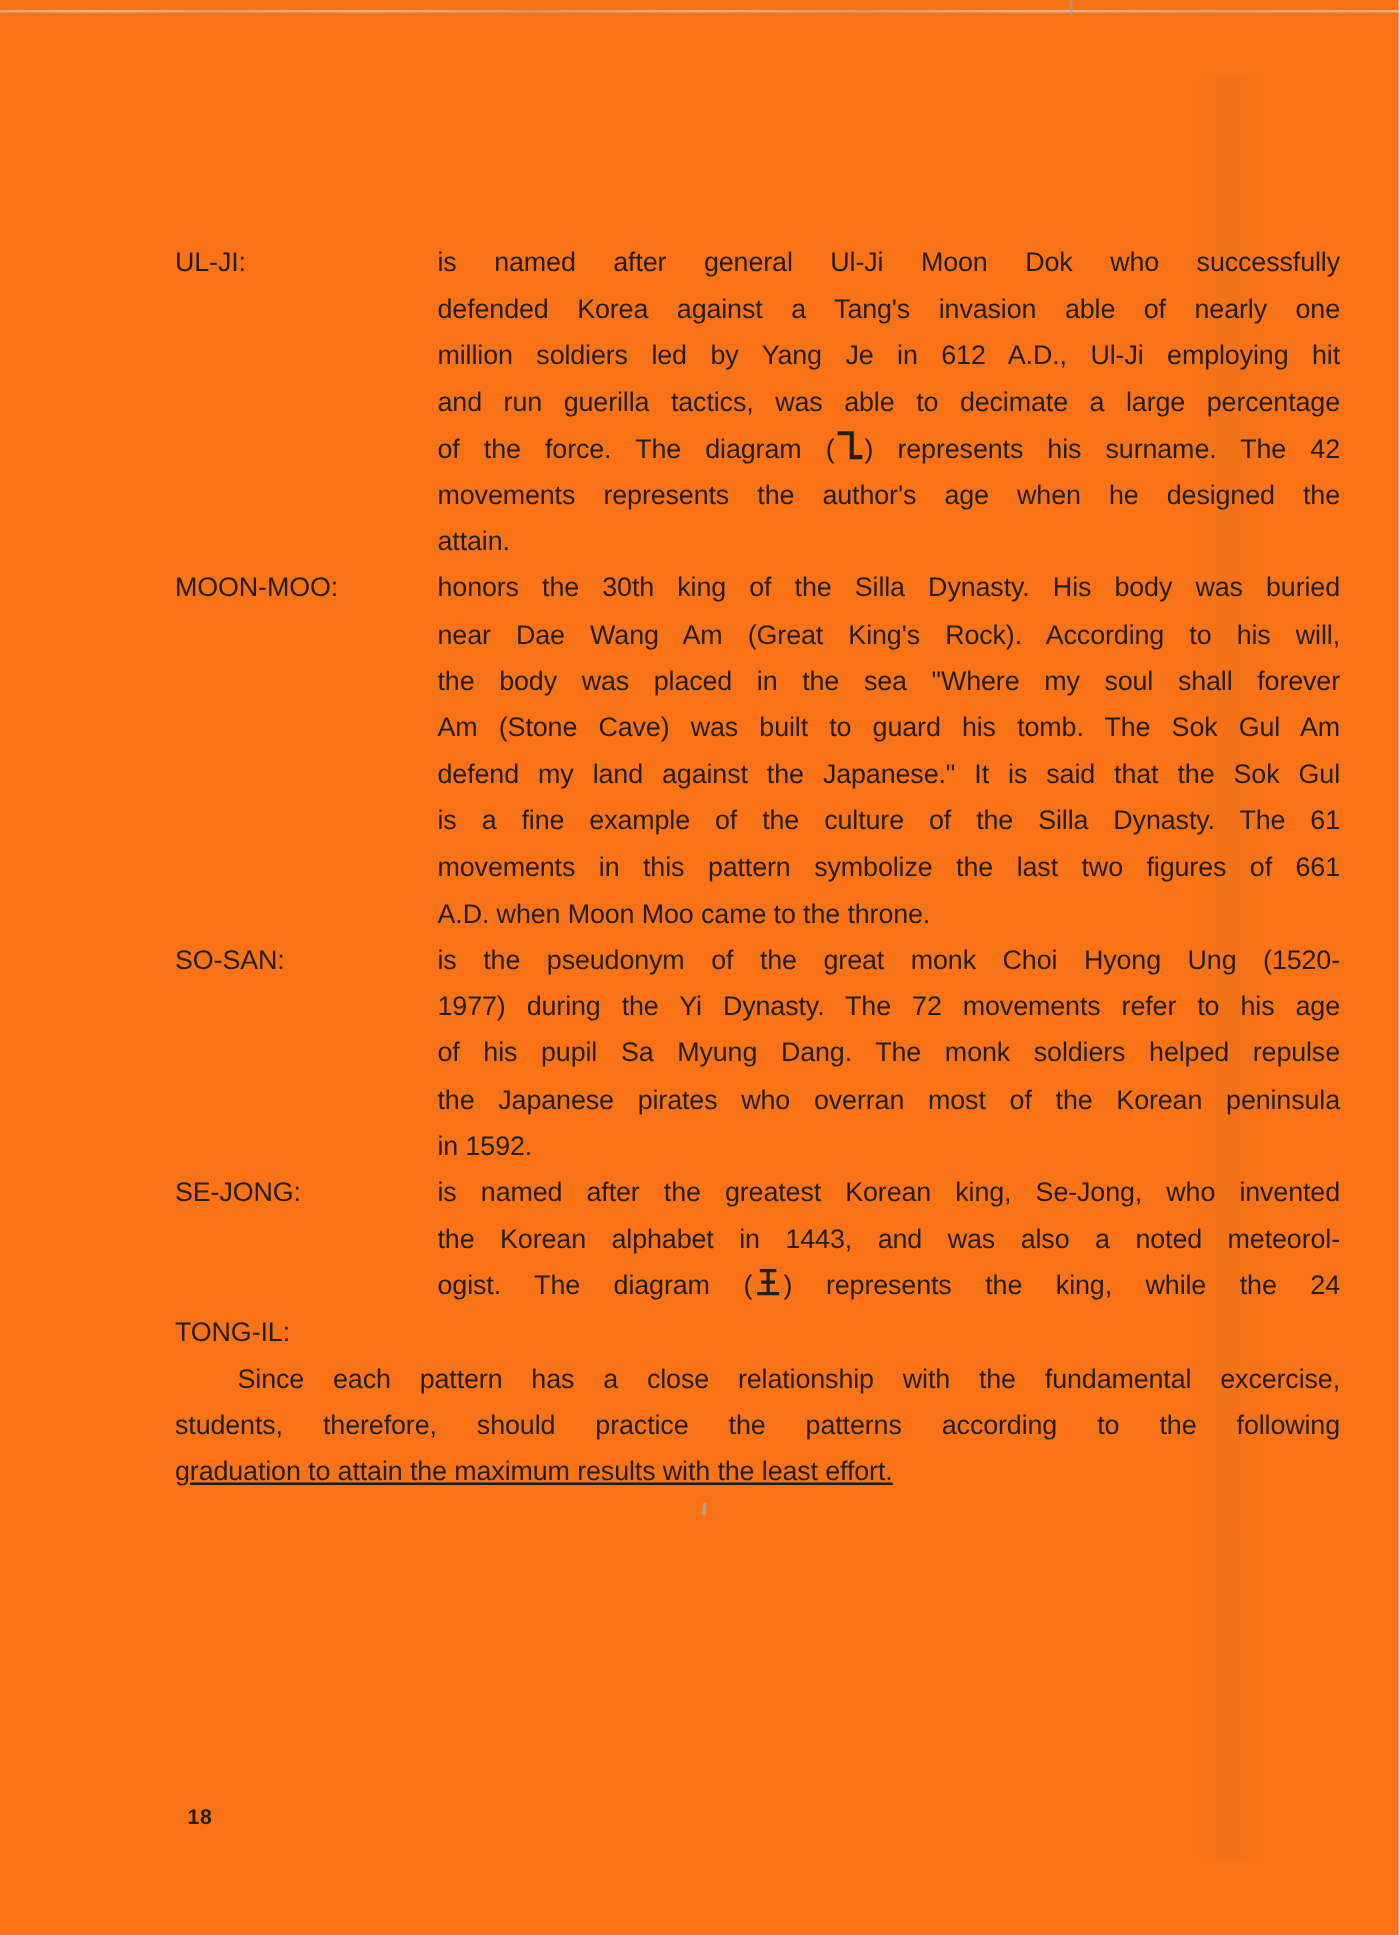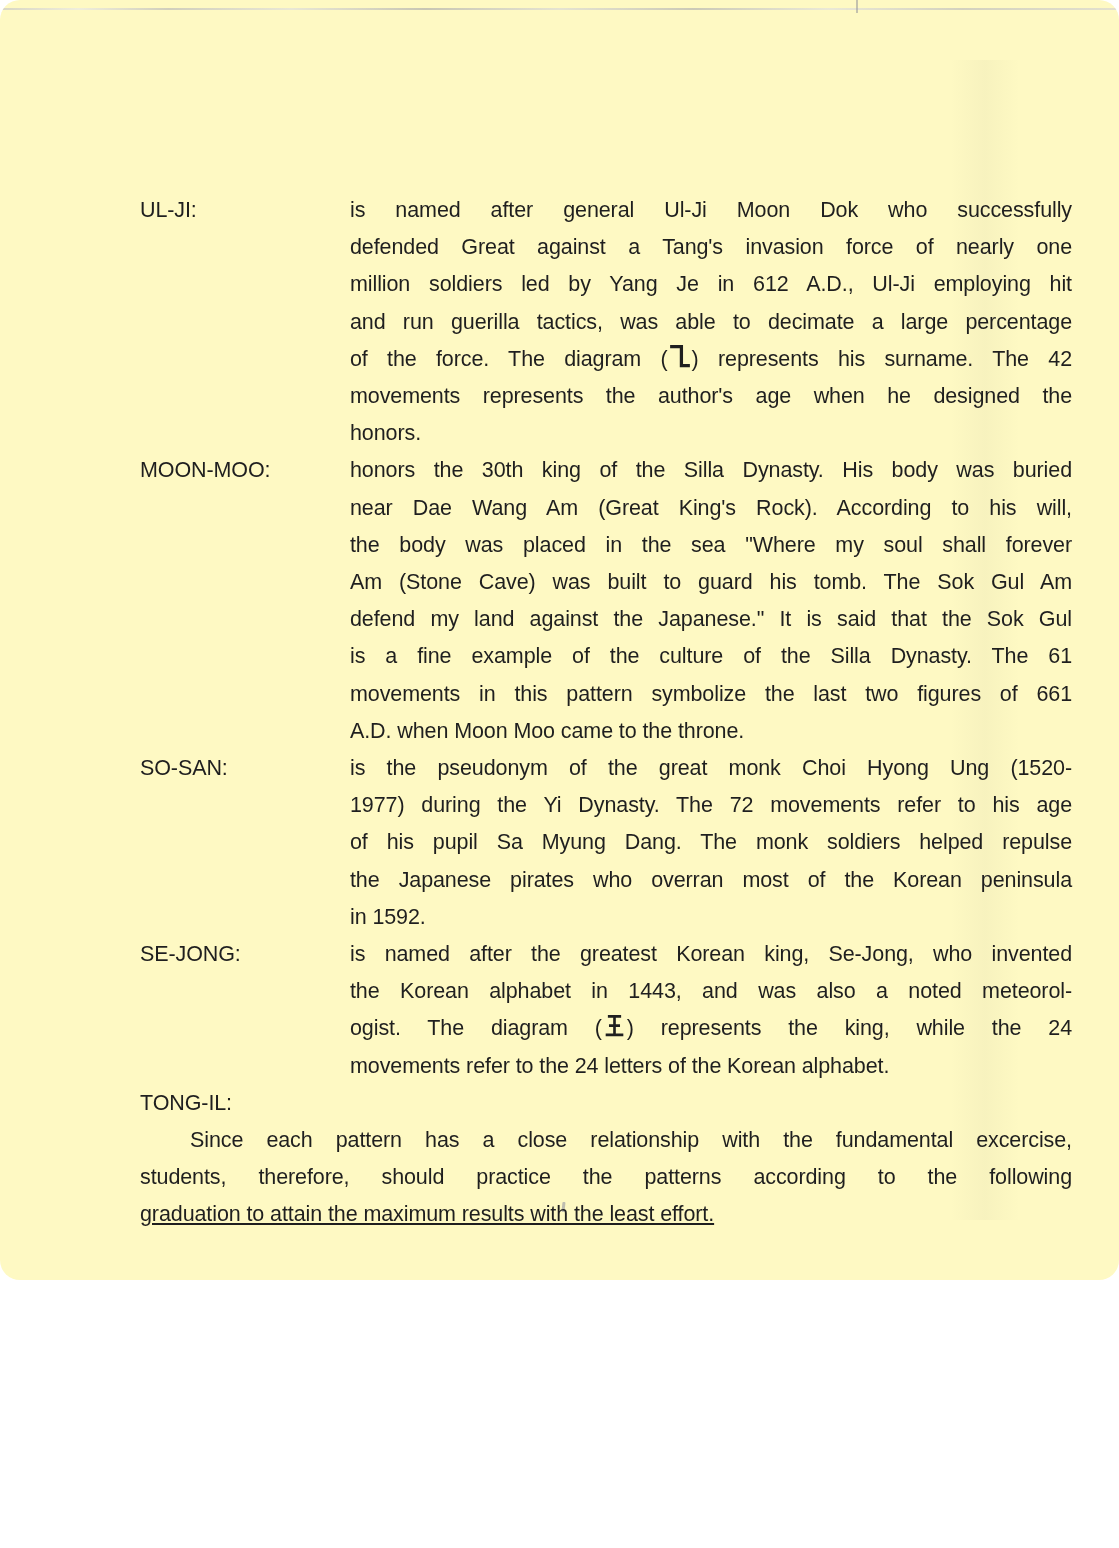--- a/index.html
+++ b/index.html
@@ -3,25 +3,24 @@
 <meta charset="utf-8">
 <style>
   html, body { margin: 0; padding: 0; }
   body {
     width: 1119px; height: 1548px;
     background: #ffffff;
     font-family: "Liberation Sans", sans-serif;
   }
   .page {
     position: relative;
-    width: 1119px; height: 1280px;
-    background: #fef9c3;
+    width: 1119px; height: 1548px;
+    background: #f97316;
     color: #1f1f1f;
     overflow: hidden;
-    border-radius: 20px;
   }
   
   .artifact-topline {
     position: absolute; top: 8px; left: 0; width: 100%; height: 2px;
     background: linear-gradient(90deg,
       #c2c2c2 0%, #e8e8e8 7%, #b8b8b8 15%, #dedede 26%, #ababab 38%,
       #d8d8d8 50%, #b0b0b0 62%, #e0e0e0 74%, #bcbcbc 86%, #d4d4d4 100%);
     opacity: 0.65;
   }
   .artifact-tick {
@@ -69,28 +68,28 @@
   <div class="artifact-tick"></div>
   <div class="artifact-band"></div>
   <div class="artifact-stray"></div>
 
   <div class="content">
     <div>
         <div class="entry">
           <div class="term">UL-JI:</div>
           <div class="def">
             <div class="line">is named after general Ul-Ji Moon Dok who successfully</div>
-            <div class="line">defended Great against a Tang's invasion force of nearly one</div>
+            <div class="line">defended Korea against a Tang's invasion able of nearly one</div>
             <div class="line">million soldiers led by Yang Je in 612 A.D., Ul-Ji employing hit</div>
             <div class="line">and run guerilla tactics, was able to decimate a large percentage</div>
             <div class="line">of the force. The diagram (<span class="diagram-glyph"><svg width="24" height="27" viewBox="0 0 34 36">
                   <path d="M3 4 H19 V31 H31" fill="none" stroke="currentColor" stroke-width="4.6" stroke-linejoin="miter"></path>
                 </svg></span>) represents his surname. The 42</div>
             <div class="line">movements represents the author's age when he designed the</div>
-            <div class="line last">honors.</div>
+            <div class="line last">attain.</div>
           </div>
         </div>
         <div class="entry">
           <div class="term">MOON-MOO:</div>
           <div class="def">
             <div class="line">honors the 30th king of the Silla Dynasty. His body was buried</div>
             <div class="line">near Dae Wang Am (Great King's Rock). According to his will,</div>
             <div class="line">the body was placed in the sea "Where my soul shall forever</div>
             <div class="line">Am (Stone Cave) was built to guard his tomb. The Sok Gul Am</div>
             <div class="line">defend my land against the Japanese." It is said that the Sok Gul</div>
@@ -110,21 +109,20 @@
           </div>
         </div>
         <div class="entry">
           <div class="term">SE-JONG:</div>
           <div class="def">
             <div class="line">is named after the greatest Korean king, Se-Jong, who invented</div>
             <div class="line">the Korean alphabet in 1443, and was also a noted meteorol-</div>
             <div class="line">ogist. The diagram (<span class="diagram-glyph"><svg width="25" height="26" viewBox="0 0 34 34">
                   <path d="M8 4 H26 M9.5 16.5 H24.5 M5 29 H29 M17 4 V29" fill="none" stroke="currentColor" stroke-width="3.6"></path>
                 </svg></span>) represents the king, while the 24</div>
-            <div class="line last">movements refer to the 24 letters of the Korean alphabet.</div>
           </div>
         </div>
         <div class="entry">
           <div class="term">TONG-IL:</div>
         </div>
       </div>
     <div class="closing">
         <div class="pline first">Since each pattern has a close relationship with the fundamental excercise,</div>
         <div class="pline">students, therefore, should practice the patterns according to the following</div>
         <div class="pline last">graduation to attain the maximum results with the least effort.</div>

